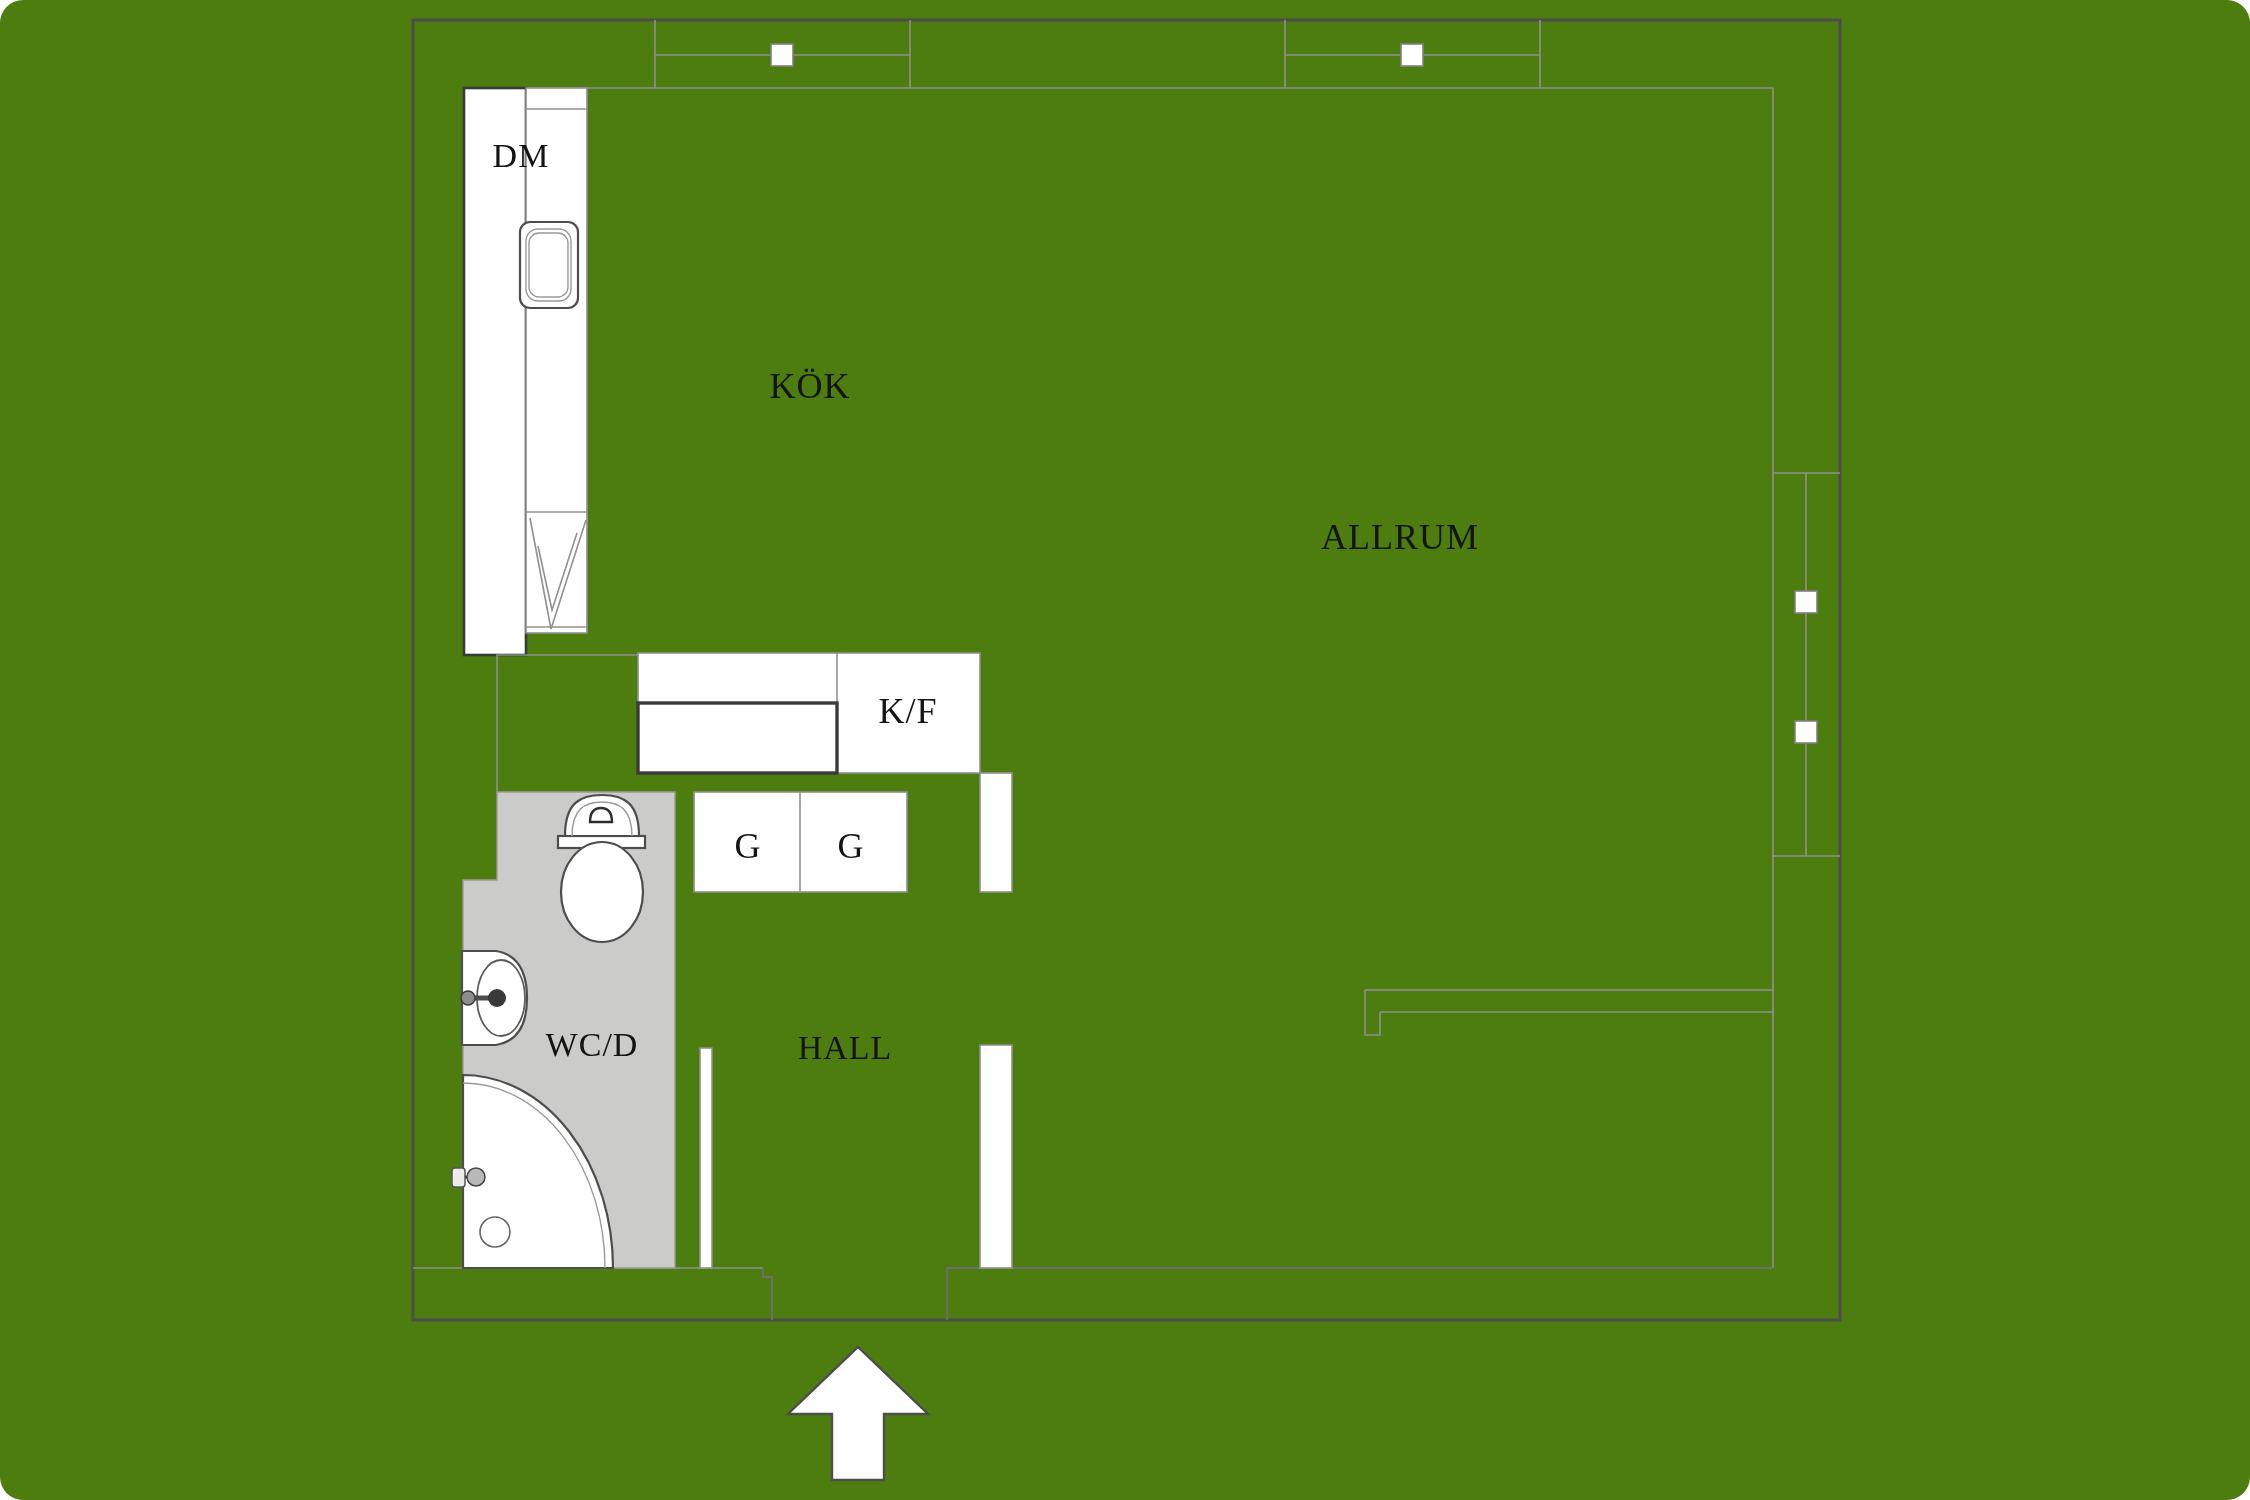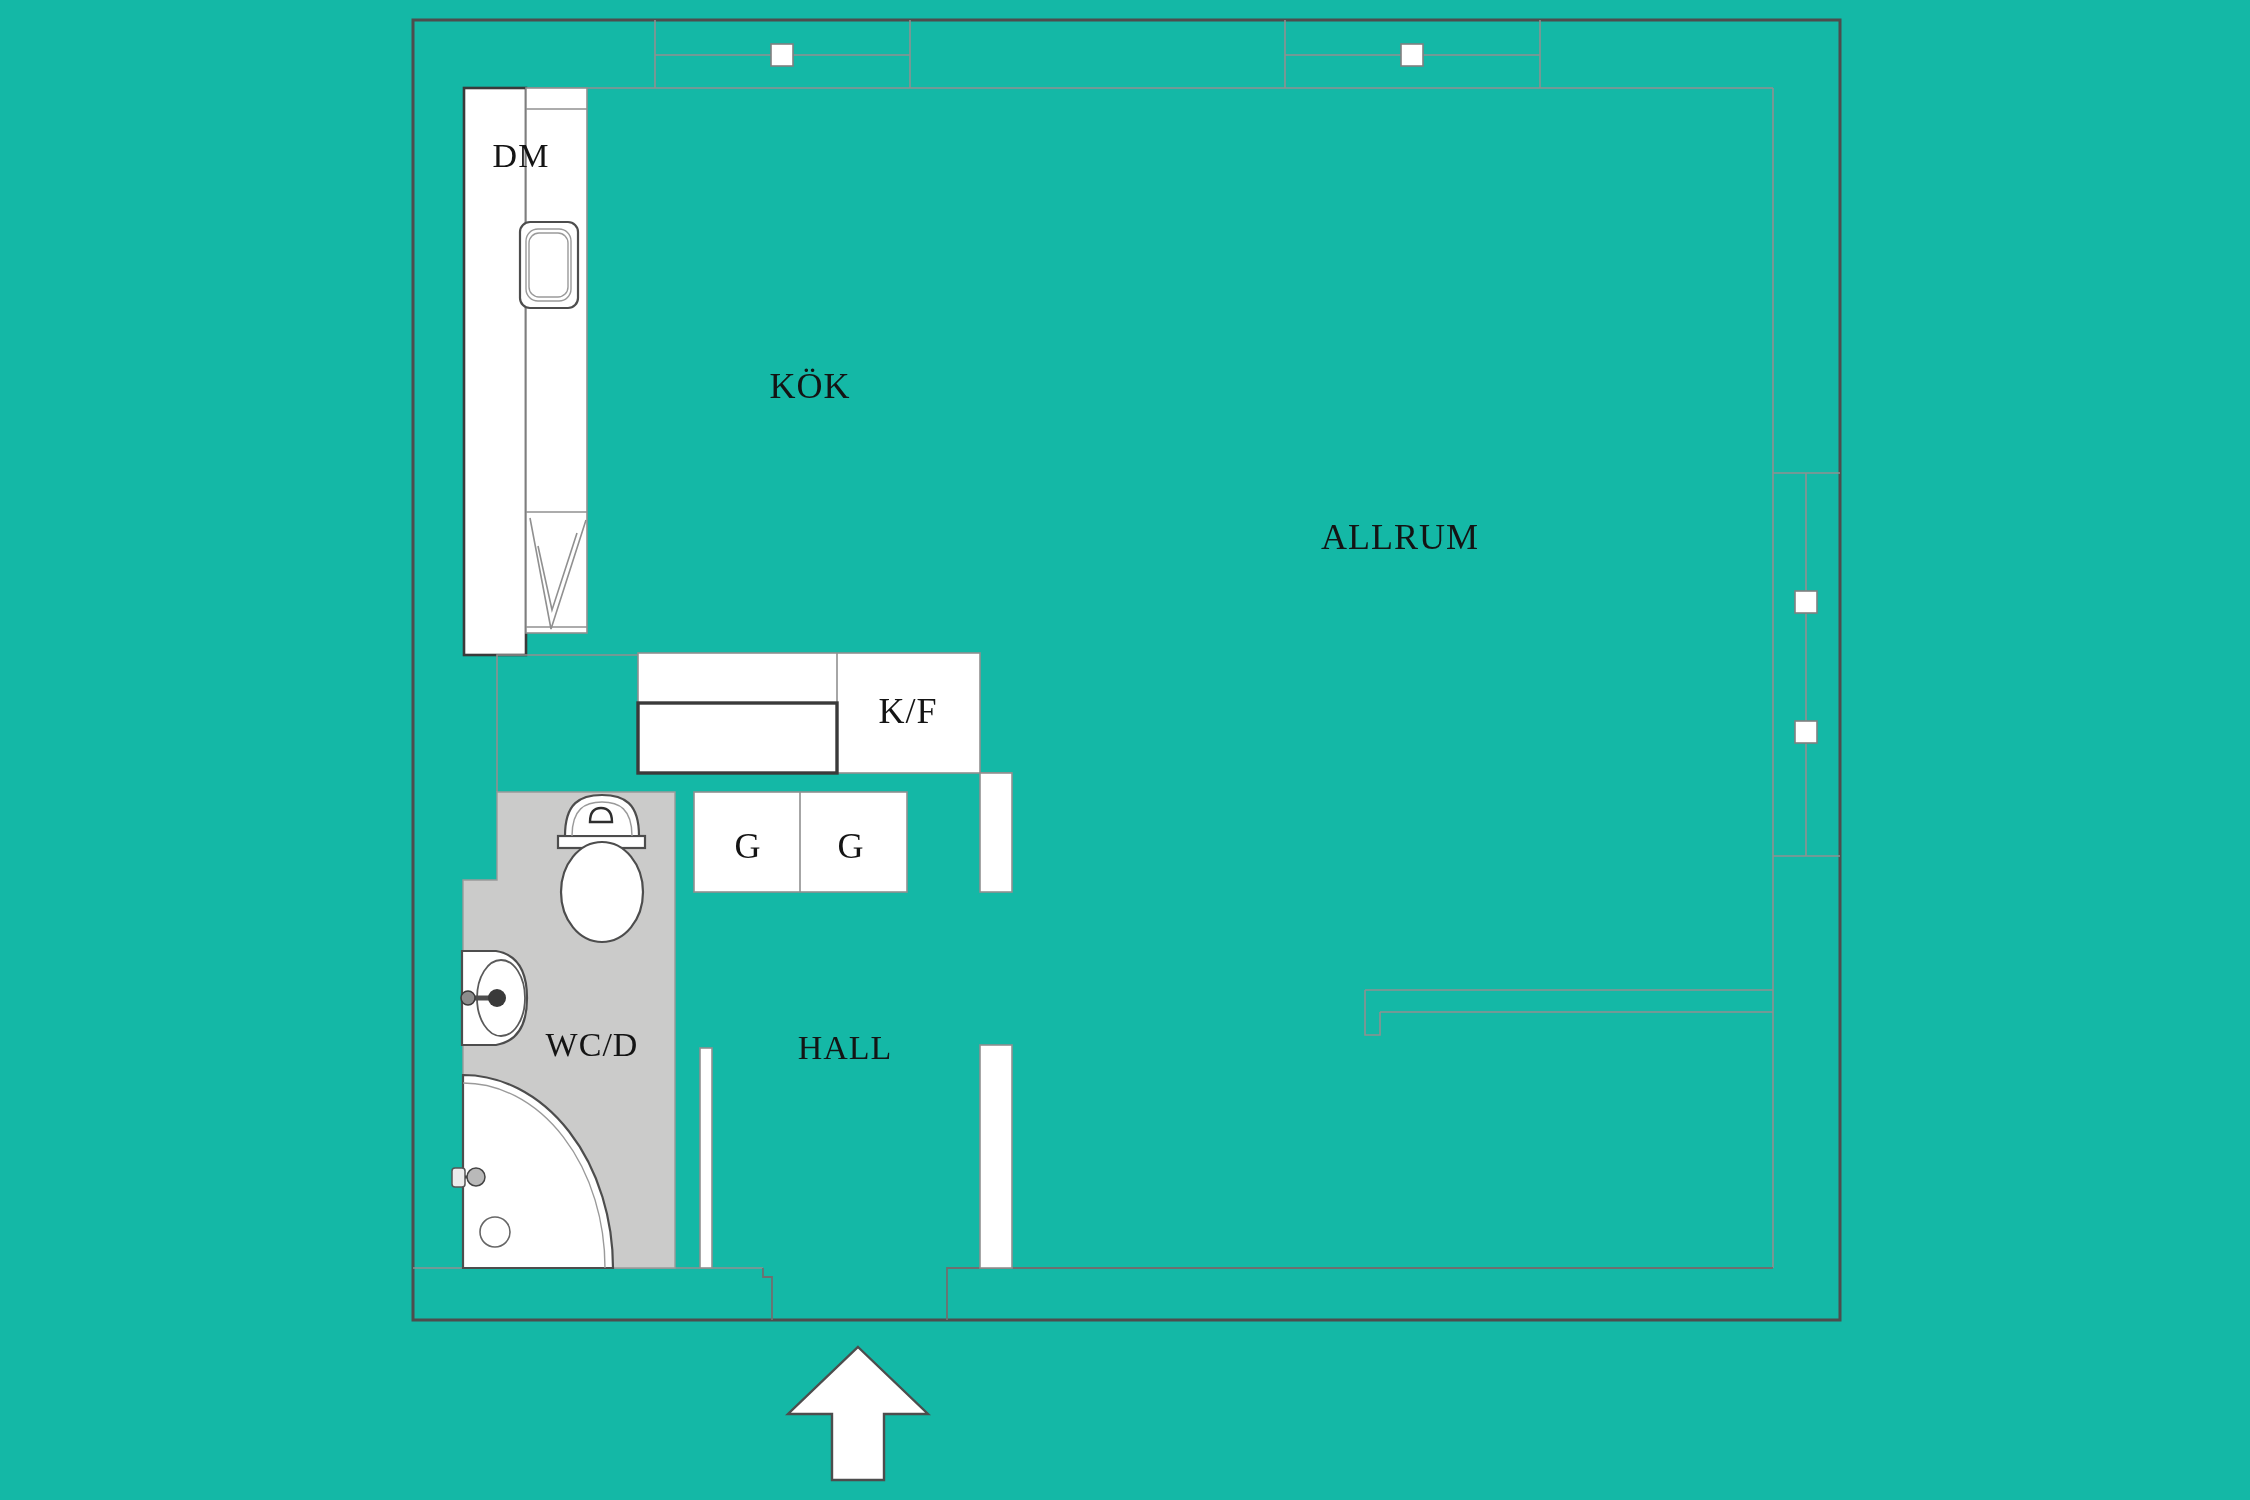--- a/index.html
+++ b/index.html
@@ -8,21 +8,22 @@
     background: #ffffff;
     width: 2250px;
     height: 1500px;
     overflow: hidden;
     font-family: "Liberation Serif", "DejaVu Serif", serif;
   }
   .stage {
     position: relative;
     width: 2250px;
     height: 1500px;
-    background: #14b8a6;
+    background: #4d7c0f;
+    border-radius: 23px;
   }
   svg.plan {
     position: absolute;
     left: 0;
     top: 0;
     width: 2250px;
     height: 1500px;
   }
   
   .wall      { fill: none; stroke: #4d4d4d; stroke-width: 3; }

